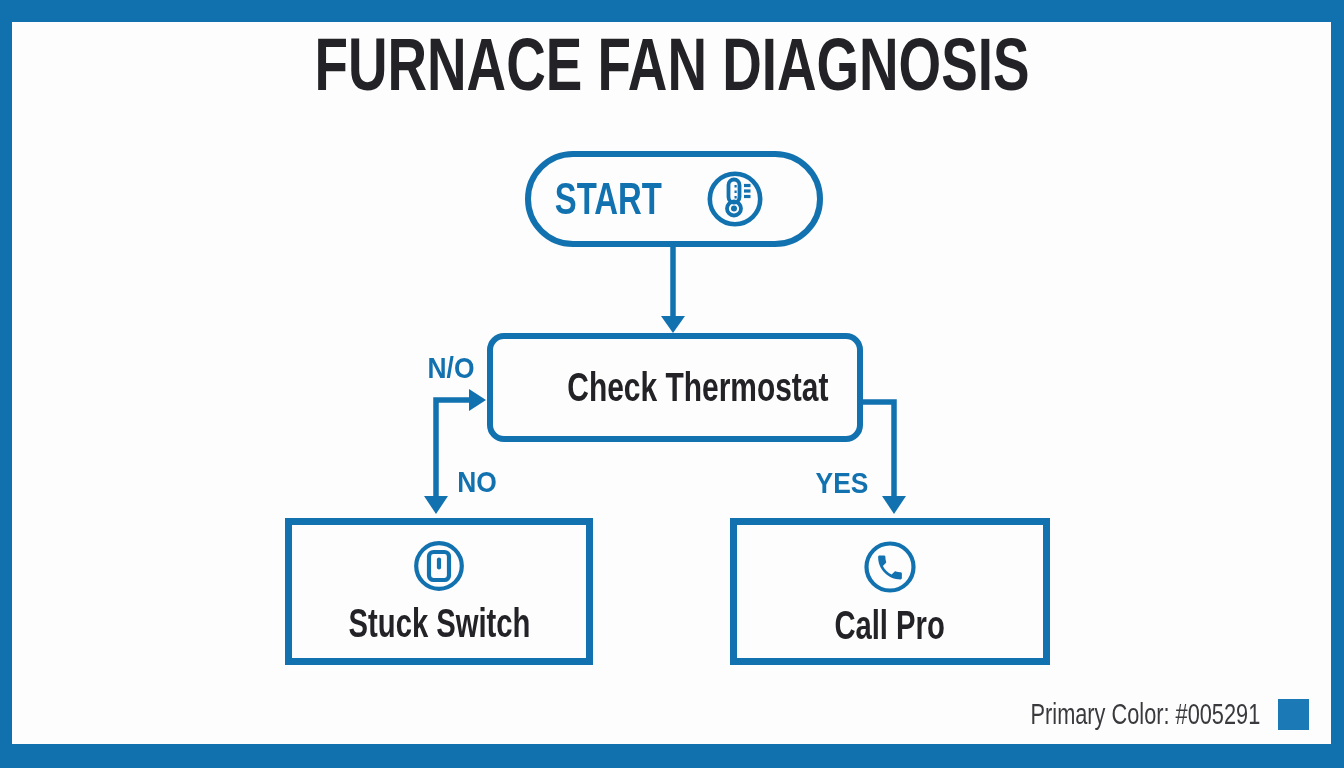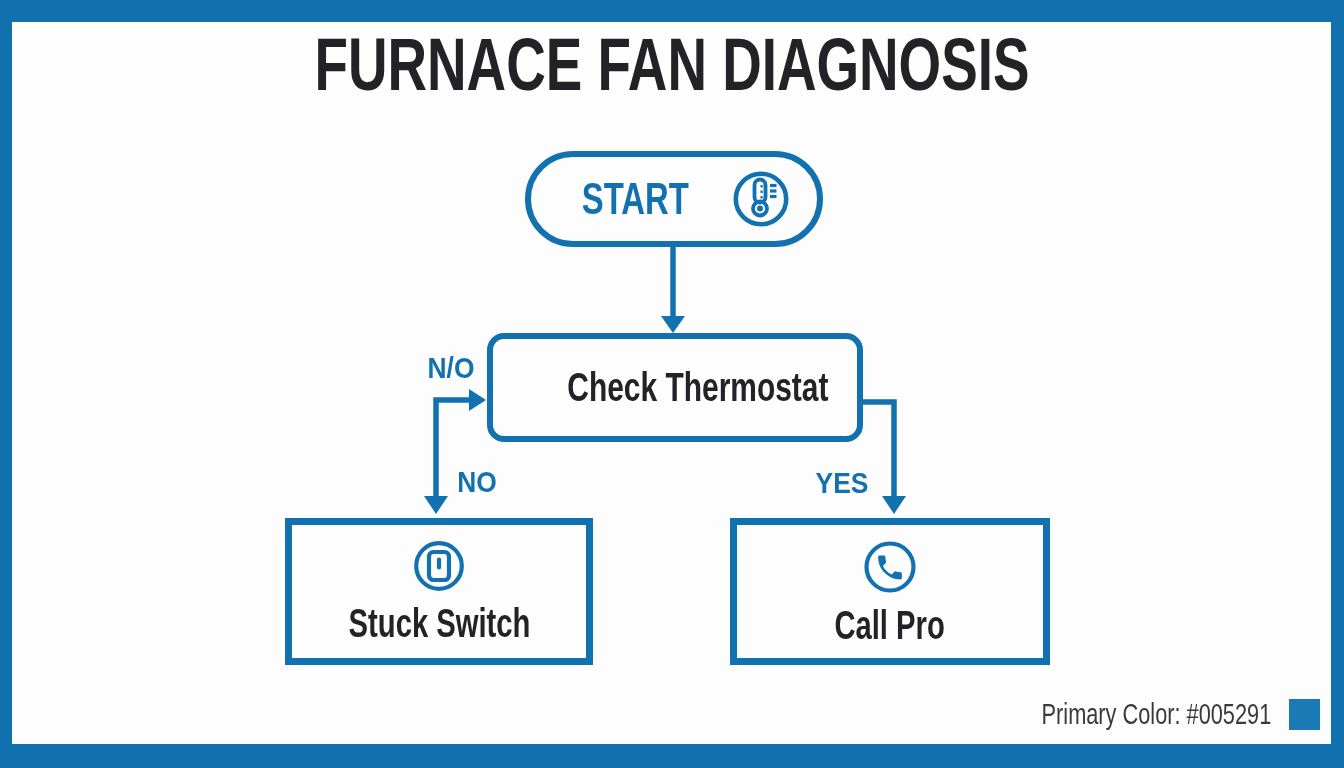--- a/index.html
+++ b/index.html
@@ -17,21 +17,21 @@
   .page-title{
     left:0;width:1344px;top:30px;height:70px;
     text-align:center;color:#232327;font-weight:bold;font-size:74px;line-height:70px;
     transform:scaleX(0.74);transform-origin:50% 50%;white-space:nowrap;
   }
   .connectors{left:0;top:0;pointer-events:none;}
   .node{box-sizing:border-box;background:#fdfdfd;display:flex;align-items:center;border-radius:17px;}
   .node-start{
     left:525px;top:151px;width:298px;height:96px;
     border:6px solid #1272b0;border-radius:48px;
-    justify-content:center;gap:24px;padding-left:4px;
+    justify-content:flex-start;gap:24px;padding-left:4px;
   }
   .start-label{
     color:#1272b0;font-weight:bold;font-size:45px;white-space:nowrap;
     transform:scaleX(0.73);transform-origin:50% 50%;
   }
   .node-check{
     left:487px;top:333px;width:376px;height:109px;
     border:6px solid #1272b0;
     padding:0 20px 0 26px;
   }
@@ -51,21 +51,21 @@
     transform:scaleX(0.73);transform-origin:50% 50%;
   }
   .edge-label{
     color:#1272b0;font-weight:bold;font-size:30px;line-height:30px;text-align:center;white-space:nowrap;
     transform:scaleX(0.88);transform-origin:50% 50%;
   }
   .lbl-loop{left:411px;top:353px;width:80px;}
   .lbl-no{left:437px;top:467px;width:80px;}
   .lbl-yes{left:802px;top:468px;width:80px;}
   .footer{
-    right:24px;top:698px;height:32px;display:flex;align-items:center;gap:18px;justify-content:center;
+    right:35px;top:698px;height:32px;display:flex;align-items:center;gap:18px;justify-content:center;
   }
   .footer-label{
     color:#3a3a3e;font-size:29px;white-space:nowrap;
     transform:scaleX(0.75);transform-origin:100% 50%;
   }
   .swatch{width:31px;height:31px;}
   .ico{display:block;}
   .ico .st{stroke:#1272b0;fill:none;}
   .ico .fl{fill:#1272b0;stroke:none;}
 </style>

